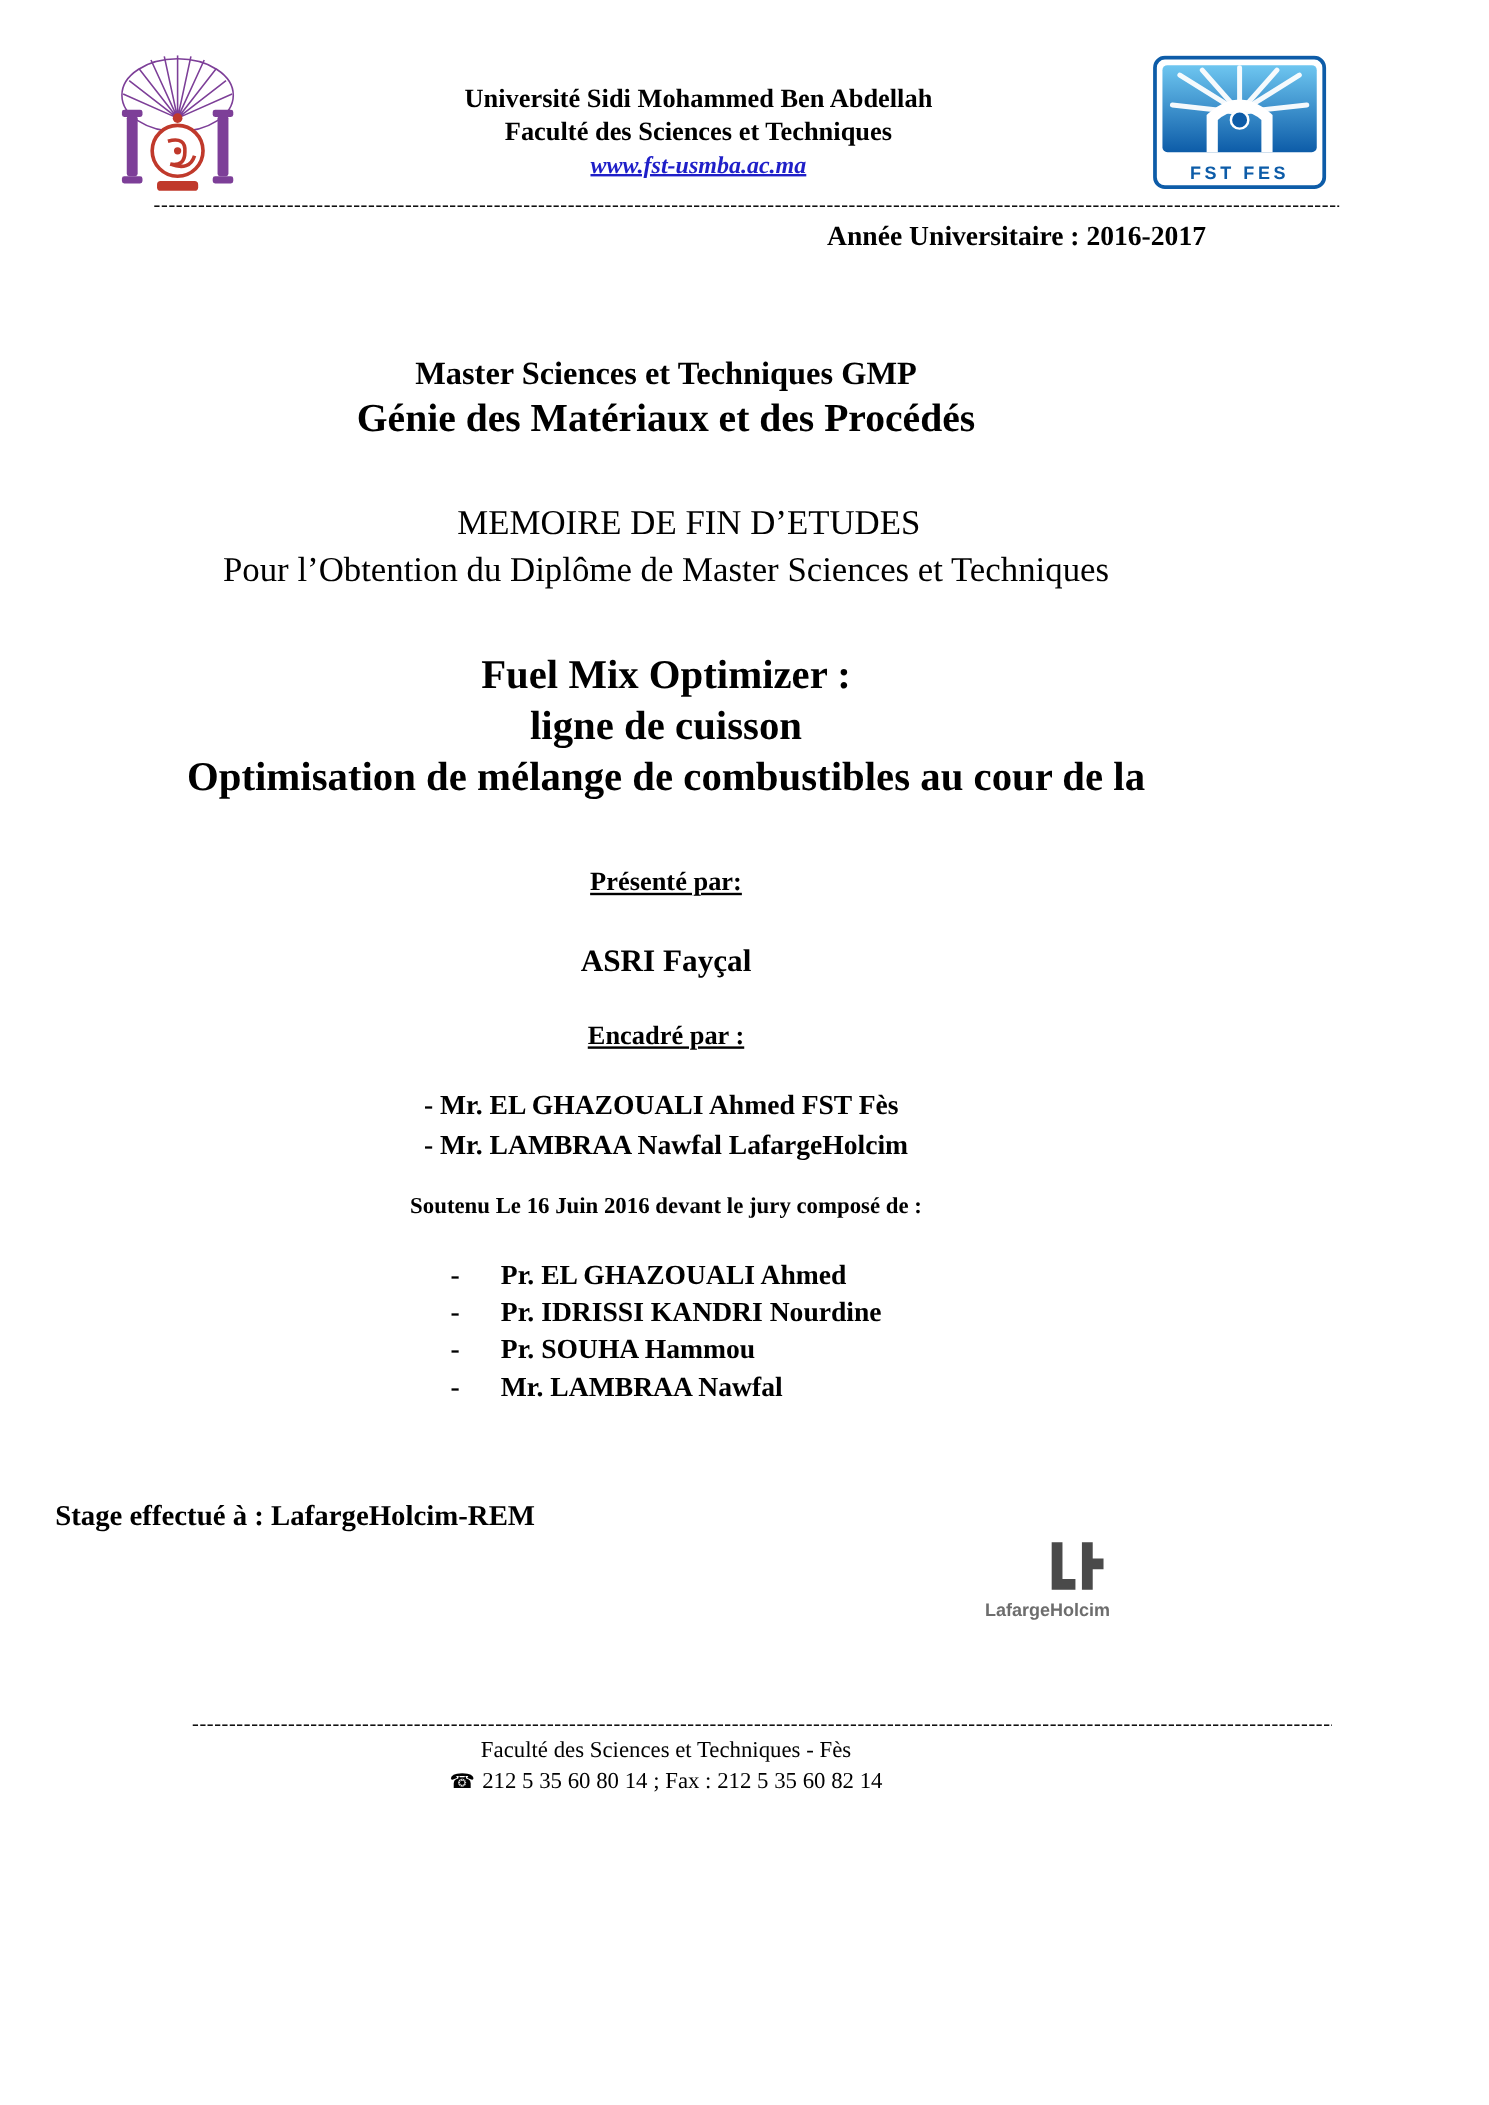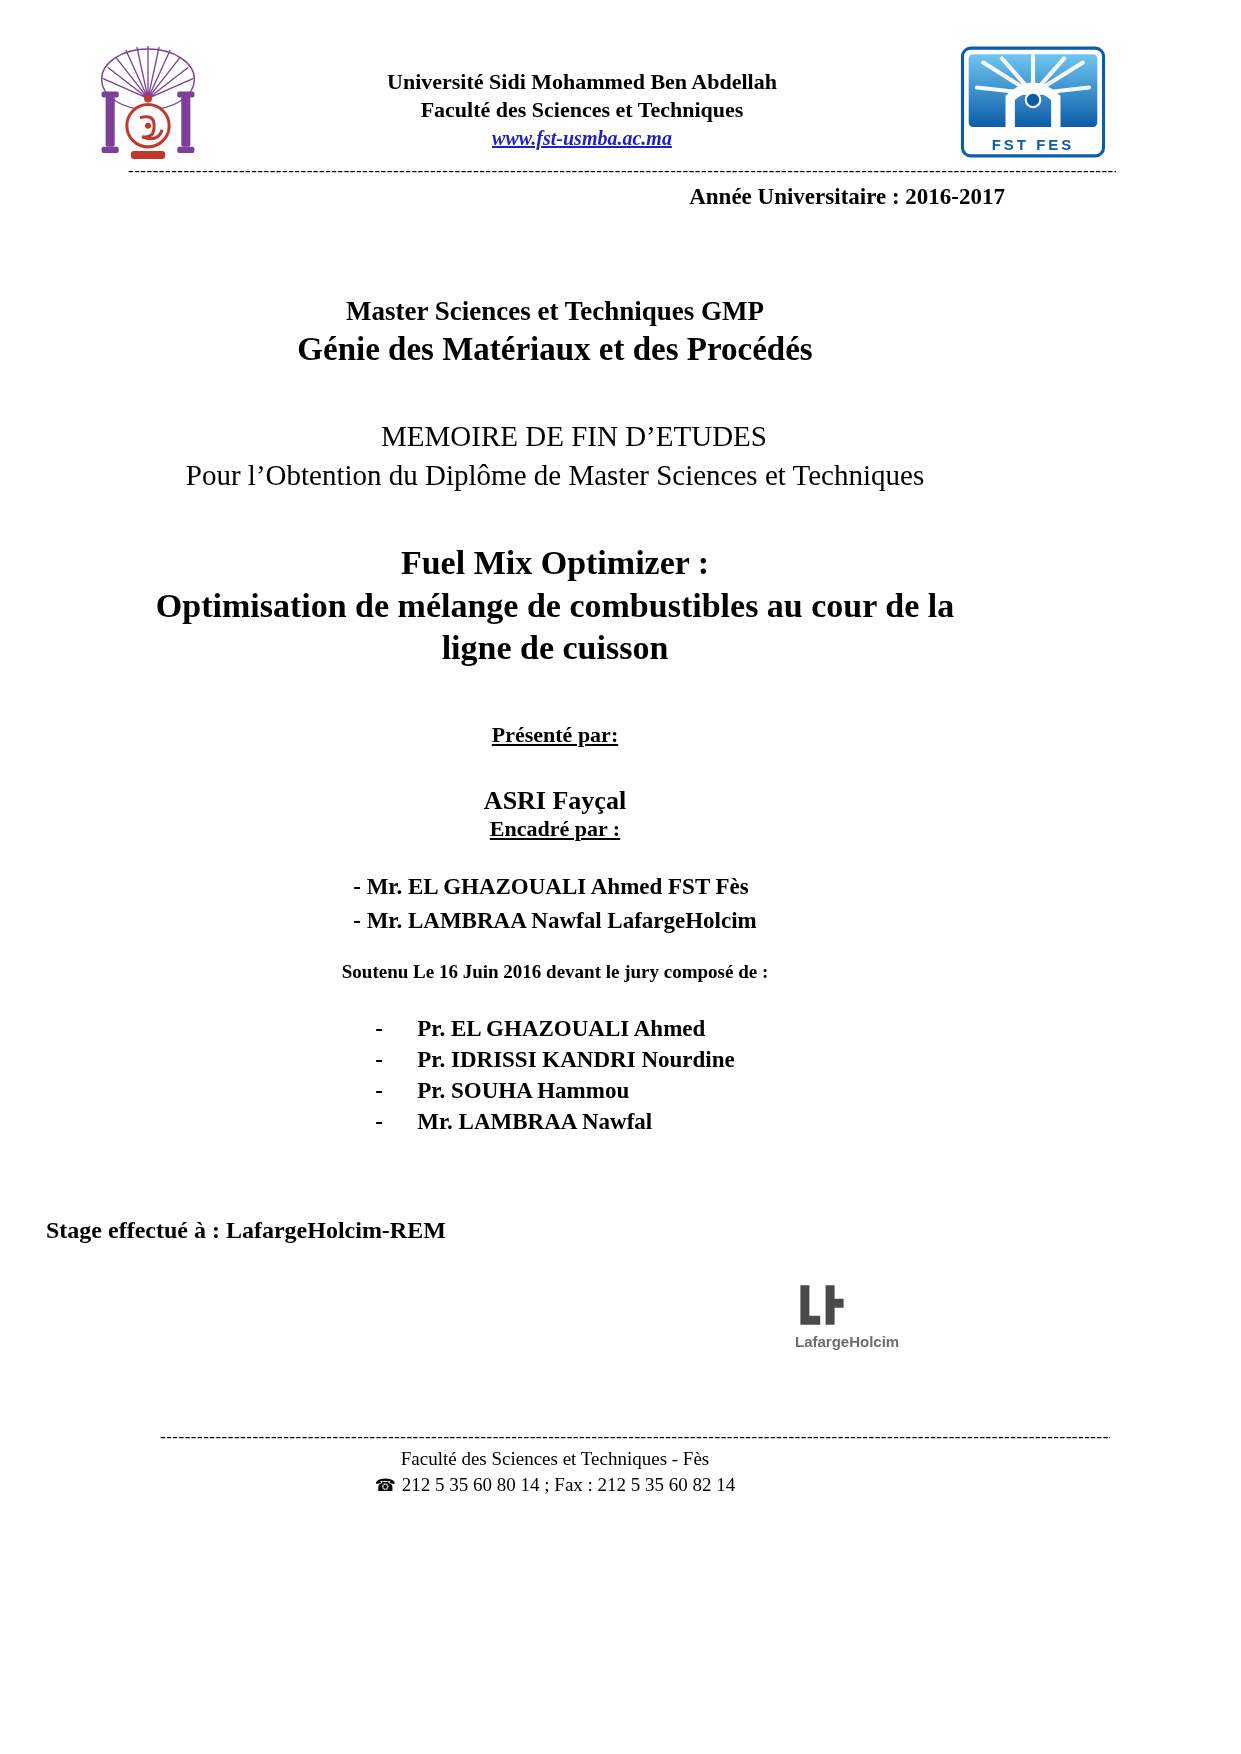--- a/index.html
+++ b/index.html
@@ -55,36 +55,36 @@
   .mem-line2 { margin-top:6px;  font-size:29px; }
 
   .title-block { margin-top:50px; }
   .title-line { font-weight:bold; font-size:34px; line-height:1.25; }
 
   .presente-label, .encadre-label {
     font-weight:bold; font-size:22px; text-decoration:underline;
   }
   .presente-label { margin-top:52px; }
   .author-name { margin-top:38px; font-weight:bold; font-size:26px; }
-  .encadre-label { display:block; }
+  .encadre-label { margin-top:34px; display:block; }
 
   .supervisors { display:table; margin:28px auto 0 auto; text-align:left; }
   .supervisor-line { font-weight:bold; font-size:23px; line-height:1.5; }
 
   .soutenu-line { margin-top:22px; font-weight:bold; font-size:19px; }
 
   .jury-list { display:table; margin:30px auto 0 auto; text-align:left; }
   .jury-row { display:flex; font-weight:bold; font-size:23px; line-height:1.35; }
   .jury-dash { width:42px; }
 
   .stage-line { margin-top:80px; text-align:left; padding-left:46px;
     font-weight:bold; font-size:24px; }
 
   
-  .lh-logo { position:absolute; left:795px; top:1283px; width:130px; text-align:left; }
+  .lh-logo { position:absolute; left:795px; top:1283px; width:130px; text-align:right; }
   .lh-text {
     margin-top:2px; color:#6d6d6d; font-weight:bold;
     font-family:"Liberation Sans", sans-serif; font-size:15px;
   }
 
   
   .footer { position:absolute; top:1428px; left:0; width:1110px; text-align:center; }
   .footer-line { font-size:19px; line-height:1.35; }
   .footer-icon { font-size:17px; padding-right:6px; }
 </style>
@@ -155,22 +155,22 @@
     <div class="year-line">Année Universitaire : 2016-2017</div>
 
     <div class="program-line1">Master Sciences et Techniques GMP</div>
     <div class="program-line2">Génie des Matériaux et des Procédés</div>
 
     <div class="mem-line1">MEMOIRE DE FIN D’ETUDES</div>
     <div class="mem-line2">Pour l’Obtention du Diplôme de Master Sciences et Techniques</div>
 
     <div class="title-block">
       <div class="title-line">Fuel Mix Optimizer :</div>
+      <div class="title-line">ligne de cuisson</div>
       <div class="title-line">Optimisation de mélange de combustibles au cour de la</div>
-      <div class="title-line">ligne de cuisson</div>
     </div>
 
     <div class="presente-label">Présenté par:</div>
     <div class="author-name">ASRI Fayçal</div>
 
     <span class="encadre-label">Encadré par :</span>
 
     <div class="supervisors">
       <div class="supervisor-line">- Mr. EL GHAZOUALI Ahmed FST Fès</div>
       <div class="supervisor-line">- Mr. LAMBRAA Nawfal LafargeHolcim</div>

